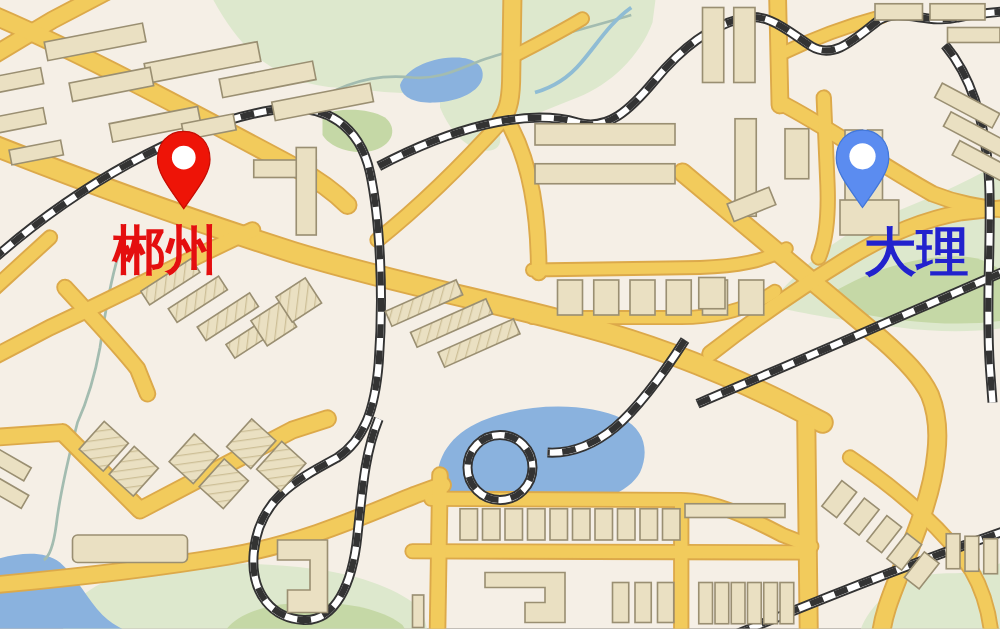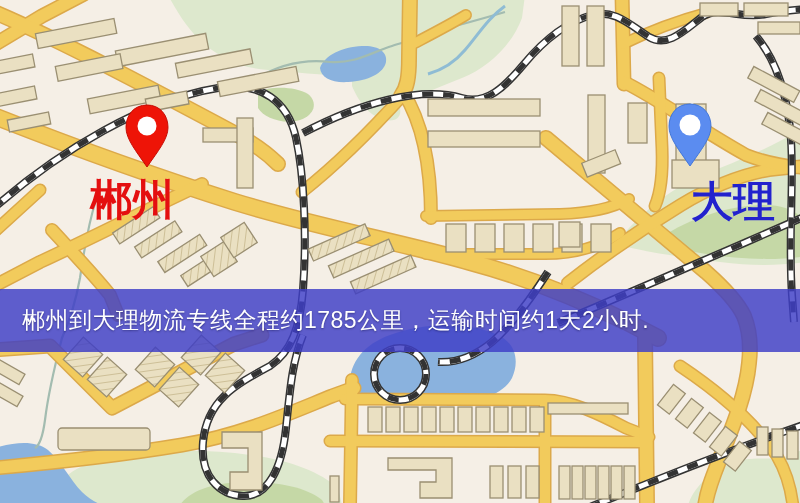--- a/index.html
+++ b/index.html
@@ -306,17 +306,14 @@
   <div class="city-label" style="left: 90px; top: 179px; color: rgb(228, 15, 15);">郴州</div>
 
   <div class="marker" style="left:667px;top:103px;">
     <svg width="46" height="66" viewBox="0 0 46 66">
       <path d="M23 1 C10 1 2 11 2 23.5 C2 35 12 47 23 63 C34 47 44 35 44 23.5 C44 11 36 1 23 1 Z" stroke-width="1" fill="#5b8cf0" stroke="#4377d8"></path>
       <circle cx="23" cy="22" r="10.5" fill="#ffffff"></circle>
     </svg>
   </div>
   <div class="city-label" style="left: 643px; top: 181px; color: rgb(34, 34, 205); margin-left: 48px;">大理</div>
 
-  <div class="banner" style="background: rgba(62, 62, 198, 0.83);">
-    <span class="banner-text" style="color: rgb(255, 255, 255);">郴州到大理物流专线全程约1785公里，运输时间约1天2小时.</span>
-  </div>
 
 </div>
 
 </body></html>

